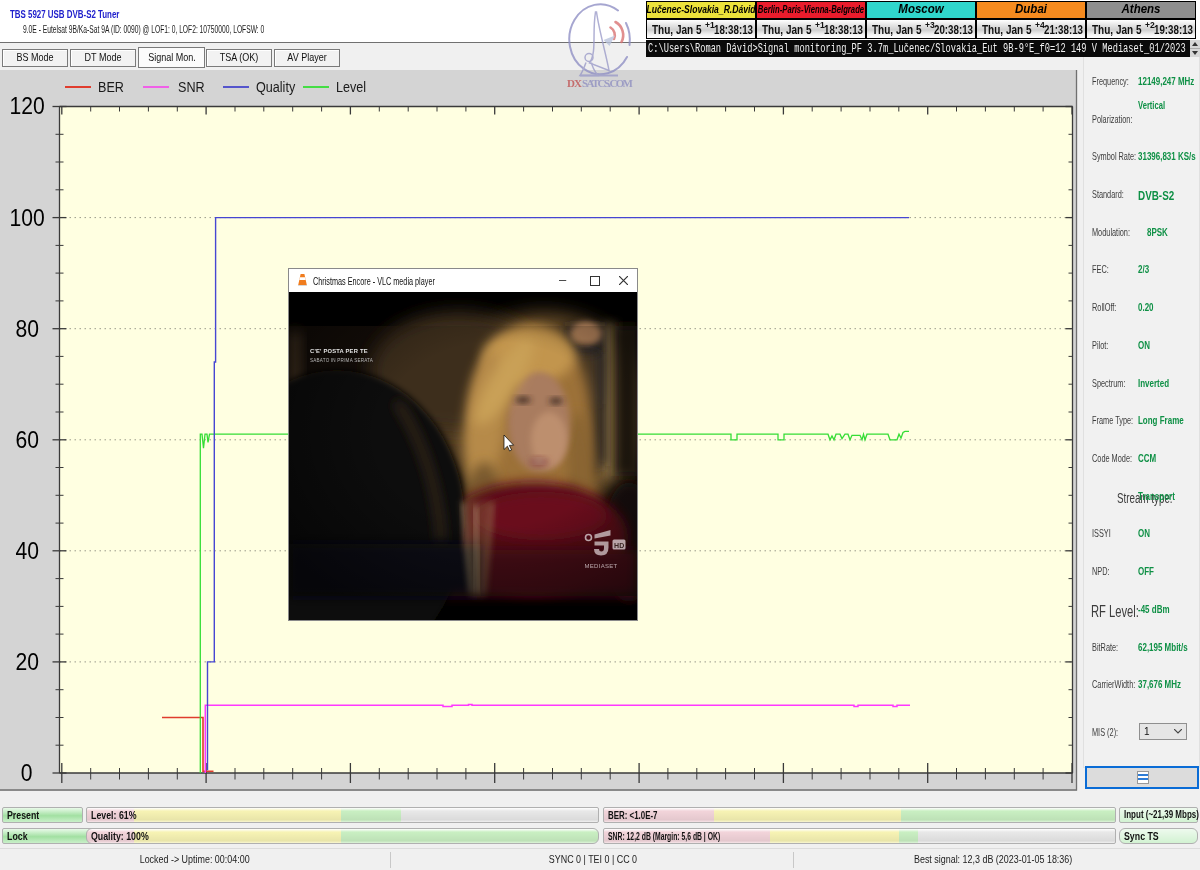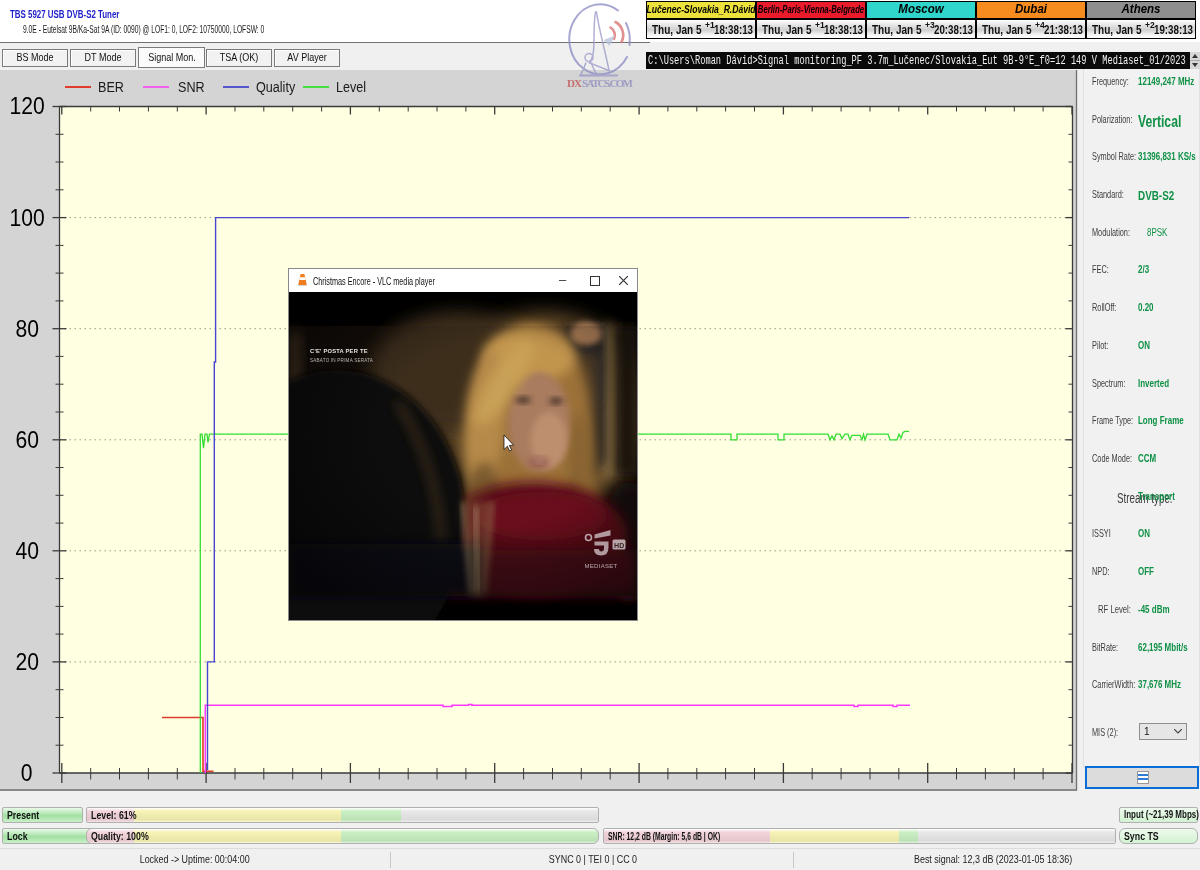--- a/index.html
+++ b/index.html
@@ -196,46 +196,46 @@
   <div class="abs" style="left:256px;top:9px;font-size:14px;color:#1a1a1a;"><span class="sx" style="transform:scaleX(0.9);">Quality</span></div>
   <div class="abs" style="left:302.5px;top:15.5px;width:26px;height:2px;background:#44dd44;"></div>
   <div class="abs" style="left:336px;top:9px;font-size:14px;color:#1a1a1a;"><span class="sx" style="transform:scaleX(0.9);">Level</span></div>
 </div>
 
 <div class="abs" id="rpanel" style="left:1083px;top:57px;width:114px;height:746px;background:#f0f0f0;">
   <div class="abs" style="left:0;top:0;width:115px;height:710px;background:#f1f1f1;border:1px solid #e0e0e0;border-top:none;"></div>
   <div class="abs" style="left:9px;top:18px;font-size:10.5px;color:#3c3c3c;"><span class="sx" style="transform:scaleX(0.70);">Frequency:</span></div>
   <div class="abs" style="left:55px;top:18px;font-size:10.5px;font-weight:bold;color:#0e9045;"><span class="sx" style="transform:scaleX(0.76);">12149,247 MHz</span></div>
   <div class="abs" style="left:9px;top:56px;font-size:10.5px;color:#3c3c3c;"><span class="sx" style="transform:scaleX(0.70);">Polarization:</span></div>
-  <div class="abs" style="left:55px;top:56px;font-size:16px;font-weight:bold;color:#0e9045;"><span class="sx" style="transform:scaleX(0.76);">Vertical</span></div>
+  <div class="abs" style="left:55px;top:43px;font-size:10px;font-weight:bold;color:#0e9045;"><span class="sx" style="transform:scaleX(0.76);">Vertical</span></div>
   <div class="abs" style="left:9px;top:93px;font-size:10.5px;color:#3c3c3c;"><span class="sx" style="transform:scaleX(0.70);">Symbol Rate:</span></div>
   <div class="abs" style="left:55px;top:93px;font-size:10.5px;font-weight:bold;color:#0e9045;"><span class="sx" style="transform:scaleX(0.76);">31396,831 KS/s</span></div>
   <div class="abs" style="left:9px;top:131px;font-size:10.5px;color:#3c3c3c;"><span class="sx" style="transform:scaleX(0.70);">Standard:</span></div>
   <div class="abs" style="left:55px;top:131px;font-size:13px;font-weight:bold;color:#0e9045;"><span class="sx" style="transform:scaleX(0.76);">DVB-S2</span></div>
   <div class="abs" style="left:9px;top:169px;font-size:10.5px;color:#3c3c3c;"><span class="sx" style="transform:scaleX(0.70);">Modulation:</span></div>
-  <div class="abs" style="left:55px;top:169px;font-size:10.5px;font-weight:normal;color:#0e9045;padding-left:9px;"><span class="sx" style="transform:scaleX(0.76);">8PSK</span></div>
+  <div class="abs" style="left:55px;top:169px;font-size:10.5px;font-weight:bold;color:#0e9045;padding-left:9px;"><span class="sx" style="transform:scaleX(0.76);">8PSK</span></div>
   <div class="abs" style="left:9px;top:206px;font-size:10.5px;color:#3c3c3c;"><span class="sx" style="transform:scaleX(0.70);">FEC:</span></div>
   <div class="abs" style="left:55px;top:206px;font-size:10.5px;font-weight:bold;color:#0e9045;"><span class="sx" style="transform:scaleX(0.76);">2/3</span></div>
   <div class="abs" style="left:9px;top:244px;font-size:10.5px;color:#3c3c3c;"><span class="sx" style="transform:scaleX(0.70);">RollOff:</span></div>
   <div class="abs" style="left:55px;top:244px;font-size:10.5px;font-weight:bold;color:#0e9045;"><span class="sx" style="transform:scaleX(0.76);">0.20</span></div>
   <div class="abs" style="left:9px;top:282px;font-size:10.5px;color:#3c3c3c;"><span class="sx" style="transform:scaleX(0.70);">Pilot:</span></div>
   <div class="abs" style="left:55px;top:282px;font-size:10.5px;font-weight:bold;color:#0e9045;"><span class="sx" style="transform:scaleX(0.76);">ON</span></div>
   <div class="abs" style="left:9px;top:320px;font-size:10.5px;color:#3c3c3c;"><span class="sx" style="transform:scaleX(0.70);">Spectrum:</span></div>
   <div class="abs" style="left:55px;top:320px;font-size:10.5px;font-weight:bold;color:#0e9045;"><span class="sx" style="transform:scaleX(0.76);">Inverted</span></div>
   <div class="abs" style="left:9px;top:357px;font-size:10.5px;color:#3c3c3c;"><span class="sx" style="transform:scaleX(0.70);">Frame Type:</span></div>
   <div class="abs" style="left:55px;top:357px;font-size:10.5px;font-weight:bold;color:#0e9045;"><span class="sx" style="transform:scaleX(0.76);">Long Frame</span></div>
   <div class="abs" style="left:9px;top:395px;font-size:10.5px;color:#3c3c3c;"><span class="sx" style="transform:scaleX(0.70);">Code Mode:</span></div>
   <div class="abs" style="left:55px;top:395px;font-size:10.5px;font-weight:bold;color:#0e9045;"><span class="sx" style="transform:scaleX(0.76);">CCM</span></div>
   <div class="abs" style="left:9px;top:433px;font-size:14px;color:#3c3c3c;padding-left:25px;"><span class="sx" style="transform:scaleX(0.70);">Stream type:</span></div>
   <div class="abs" style="left:55px;top:433px;font-size:10.5px;font-weight:bold;color:#0e9045;"><span class="sx" style="transform:scaleX(0.76);">Transport</span></div>
   <div class="abs" style="left:9px;top:470px;font-size:10.5px;color:#3c3c3c;"><span class="sx" style="transform:scaleX(0.70);">ISSYI</span></div>
   <div class="abs" style="left:55px;top:470px;font-size:10.5px;font-weight:bold;color:#0e9045;"><span class="sx" style="transform:scaleX(0.76);">ON</span></div>
   <div class="abs" style="left:9px;top:508px;font-size:10.5px;color:#3c3c3c;"><span class="sx" style="transform:scaleX(0.70);">NPD:</span></div>
   <div class="abs" style="left:55px;top:508px;font-size:10.5px;font-weight:bold;color:#0e9045;"><span class="sx" style="transform:scaleX(0.76);">OFF</span></div>
-  <div class="abs" style="left:15px;top:546px;font-size:11px;color:#3c3c3c;"><span class="sx" style="transform:scaleX(0.70);">RF Level:</span></div>
+  <div class="abs" style="left:8px;top:546px;font-size:16px;color:#3c3c3c;"><span class="sx" style="transform:scaleX(0.70);">RF Level:</span></div>
   <div class="abs" style="left:55px;top:546px;font-size:10.5px;font-weight:bold;color:#0e9045;"><span class="sx" style="transform:scaleX(0.76);">-45 dBm</span></div>
   <div class="abs" style="left:9px;top:584px;font-size:10.5px;color:#3c3c3c;"><span class="sx" style="transform:scaleX(0.70);">BitRate:</span></div>
   <div class="abs" style="left:55px;top:584px;font-size:10.5px;font-weight:bold;color:#0e9045;"><span class="sx" style="transform:scaleX(0.76);">62,195 Mbit/s</span></div>
   <div class="abs" style="left:9px;top:621px;font-size:10.5px;color:#3c3c3c;"><span class="sx" style="transform:scaleX(0.70);">CarrierWidth:</span></div>
   <div class="abs" style="left:55px;top:621px;font-size:10.5px;font-weight:bold;color:#0e9045;"><span class="sx" style="transform:scaleX(0.76);">37,676 MHz</span></div>
   <div class="abs" style="left:9px;top:669px;font-size:10.5px;color:#3c3c3c;"><span class="sx" style="transform:scaleX(0.70);">MIS (2):</span></div>
   <div class="abs" style="left:56px;top:666px;width:46px;height:15px;background:#e6e6e6;border:1px solid #8f8f8f;font-size:10px;color:#111;">
       <span style="position:absolute;left:4px;top:2px;">1</span>
       <svg width="8" height="5" style="position:absolute;right:4px;top:5px;">
         <path d="M0,0 L4,4 L8,0" stroke="#444" stroke-width="1.2" fill="none"></path>
@@ -285,21 +285,21 @@
   <div class="abs" style="left:440px;top:1px;width:108px;height:16px;background:#8f8f8f;border:1px solid #000;overflow:hidden;">
       <span style="position:absolute;left:50%;top:0;white-space:nowrap;transform:translateX(-50%) scaleX(0.92);font-size:12.5px;line-height:15px;font-weight:bold;font-style:italic;color:#000;">Athens</span>
     </div>
   <div class="abs" style="left:440px;top:19px;width:108px;height:18px;background:linear-gradient(#ffffff,#e3e3e3 30%,#cfcfcf 55%,#f2f2f2 80%,#ffffff);border:1px solid #000;">
       <span style="position:absolute;left:5px;top:2.5px;font-size:12.5px;font-weight:bold;color:#111;display:inline-block;white-space:nowrap;transform:scaleX(0.8);transform-origin:0 50%;">Thu, Jan 5</span>
       <span style="position:absolute;left:58px;top:0px;font-size:8.5px;font-weight:bold;color:#111;">+2</span>
       <span style="position:absolute;right:2px;top:2.5px;font-size:12.5px;font-weight:bold;color:#111;display:inline-block;white-space:nowrap;transform:scaleX(0.78);transform-origin:100% 50%;">19:38:13</span>
     </div>
   </div>
 
-<div class="abs" id="console" style="left:646px;top:40px;width:554px;height:17px;background:#0a0a0a;margin-top:12px;">
+<div class="abs" id="console" style="left:646px;top:40px;width:554px;height:17px;background:#0a0a0a;">
     <span style="position:absolute;left:2px;top:2px;font-family:'Liberation Mono',monospace;font-size:12px;color:#f2f2f2;display:inline-block;white-space:nowrap;transform:scaleX(0.725);transform-origin:0 50%;">C:\Users\Roman Dávid&gt;Signal monitoring_PF 3.7m_Lučenec/Slovakia_Eut 9B-9°E_f0=12 149 V Mediaset_01/2023</span>
     <div class="abs" style="right:0;top:0;width:10px;height:17px;background:#d6d6d6;"><svg width="10" height="17">
         <path d="M5,2 L8,6 L2,6 Z" fill="#333"></path>
         <path d="M5,15 L8,11 L2,11 Z" fill="#333"></path>
         <line x1="0" y1="8.5" x2="10" y2="8.5" stroke="#aaa"></line>
       </svg></div>
   </div>
 
 <div class="abs" id="logo" style="left:566px;top:2px;width:68px;height:88px;z-index:30;opacity:0.78;">
 <svg width="68" height="88" viewBox="0 0 68 88">
@@ -406,20 +406,23 @@
   </svg>
 </div>
 
 <div class="abs" id="statusbars" style="left:0;top:803px;width:1200px;height:45px;background:#f0f0f0;font-size:11px;color:#111;">
   <div style="position:absolute;height:14px;border:1px solid #b0b0b0;border-radius:2px;left:2px;top:3.5px;width:79px;background:linear-gradient(#e9fae9,#a2e0a2 55%,#c9f0c9);">
       <span style="position:absolute;left:4px;top:1px;font-weight:bold;display:inline-block;white-space:nowrap;transform:scaleX(0.8);transform-origin:0 50%;">Present</span>
     </div>
   <div style="position:absolute;height:14px;border:1px solid #b0b0b0;border-radius:2px;left:86px;top:3.5px;width:511px;background:linear-gradient(#ffffff, rgba(255,255,255,0) 22%, rgba(0,0,0,0.06) 85%, rgba(255,255,255,0.4)), linear-gradient(90deg, #f2d4da 0px, #f2d4da 47px, #f7f3b4 47px, #f7f3b4 254px, #c9efc2 254px, #c9efc2 314px, #e8e8e8 314px, #e8e8e8 511px);">
       <span style="position:absolute;left:4px;top:1px;font-weight:bold;display:inline-block;white-space:nowrap;transform:scaleX(0.8);transform-origin:0 50%;">Level: 61%</span>
     </div>
+  <div style="position:absolute;height:14px;border:1px solid #b0b0b0;border-radius:2px;left:603px;top:3.5px;width:511px;background:linear-gradient(#ffffff, rgba(255,255,255,0) 22%, rgba(0,0,0,0.06) 85%, rgba(255,255,255,0.4)), linear-gradient(90deg, #f2d4da 0px, #f2d4da 110px, #f7f3b4 110px, #f7f3b4 297px, #c9efc2 297px, #c9efc2 511px);">
+      <span style="position:absolute;left:4px;top:1px;font-weight:bold;display:inline-block;white-space:nowrap;transform:scaleX(0.72);transform-origin:0 50%;">BER: &lt;1.0E-7</span>
+    </div>
   <div style="position:absolute;height:14px;border:1px solid #b0b0b0;border-radius:2px;left:1119px;top:3.5px;width:77px;background:linear-gradient(#eefaee,#d2f2d2);">
       <span style="position:absolute;left:4px;top:1px;font-weight:bold;display:inline-block;white-space:nowrap;transform:scaleX(0.8);transform-origin:0 50%;font-size:10px;">Input (~21,39 Mbps)</span>
     </div>
   <div style="position:absolute;height:14px;border:1px solid #b0b0b0;border-radius:2px;left:2px;top:24.5px;width:79px;background:linear-gradient(#e9fae9,#a2e0a2 55%,#c9f0c9);padding-left:32px;">
       <span style="position:absolute;left:4px;top:1px;font-weight:bold;display:inline-block;white-space:nowrap;transform:scaleX(0.8);transform-origin:0 50%;">Lock</span>
     </div>
   <div style="position:absolute;height:14px;border:1px solid #b0b0b0;border-radius:6px;left:86px;top:24.5px;width:511px;background:linear-gradient(#ffffff, rgba(255,255,255,0) 22%, rgba(0,0,0,0.06) 85%, rgba(255,255,255,0.4)), linear-gradient(90deg, #f2d4da 0px, #f2d4da 47px, #f7f3b4 47px, #f7f3b4 254px, #c9efc2 254px, #c9efc2 511px);">
       <span style="position:absolute;left:4px;top:1px;font-weight:bold;display:inline-block;white-space:nowrap;transform:scaleX(0.8);transform-origin:0 50%;">Quality: 100%</span>
     </div>
   <div style="position:absolute;height:14px;border:1px solid #b0b0b0;border-radius:2px;left:603px;top:24.5px;width:511px;background:linear-gradient(#ffffff, rgba(255,255,255,0) 22%, rgba(0,0,0,0.06) 85%, rgba(255,255,255,0.4)), linear-gradient(90deg, #f2d4da 0px, #f2d4da 166px, #f7f3b4 166px, #f7f3b4 295px, #c9efc2 295px, #c9efc2 314px, #e8e8e8 314px, #e8e8e8 511px);">

